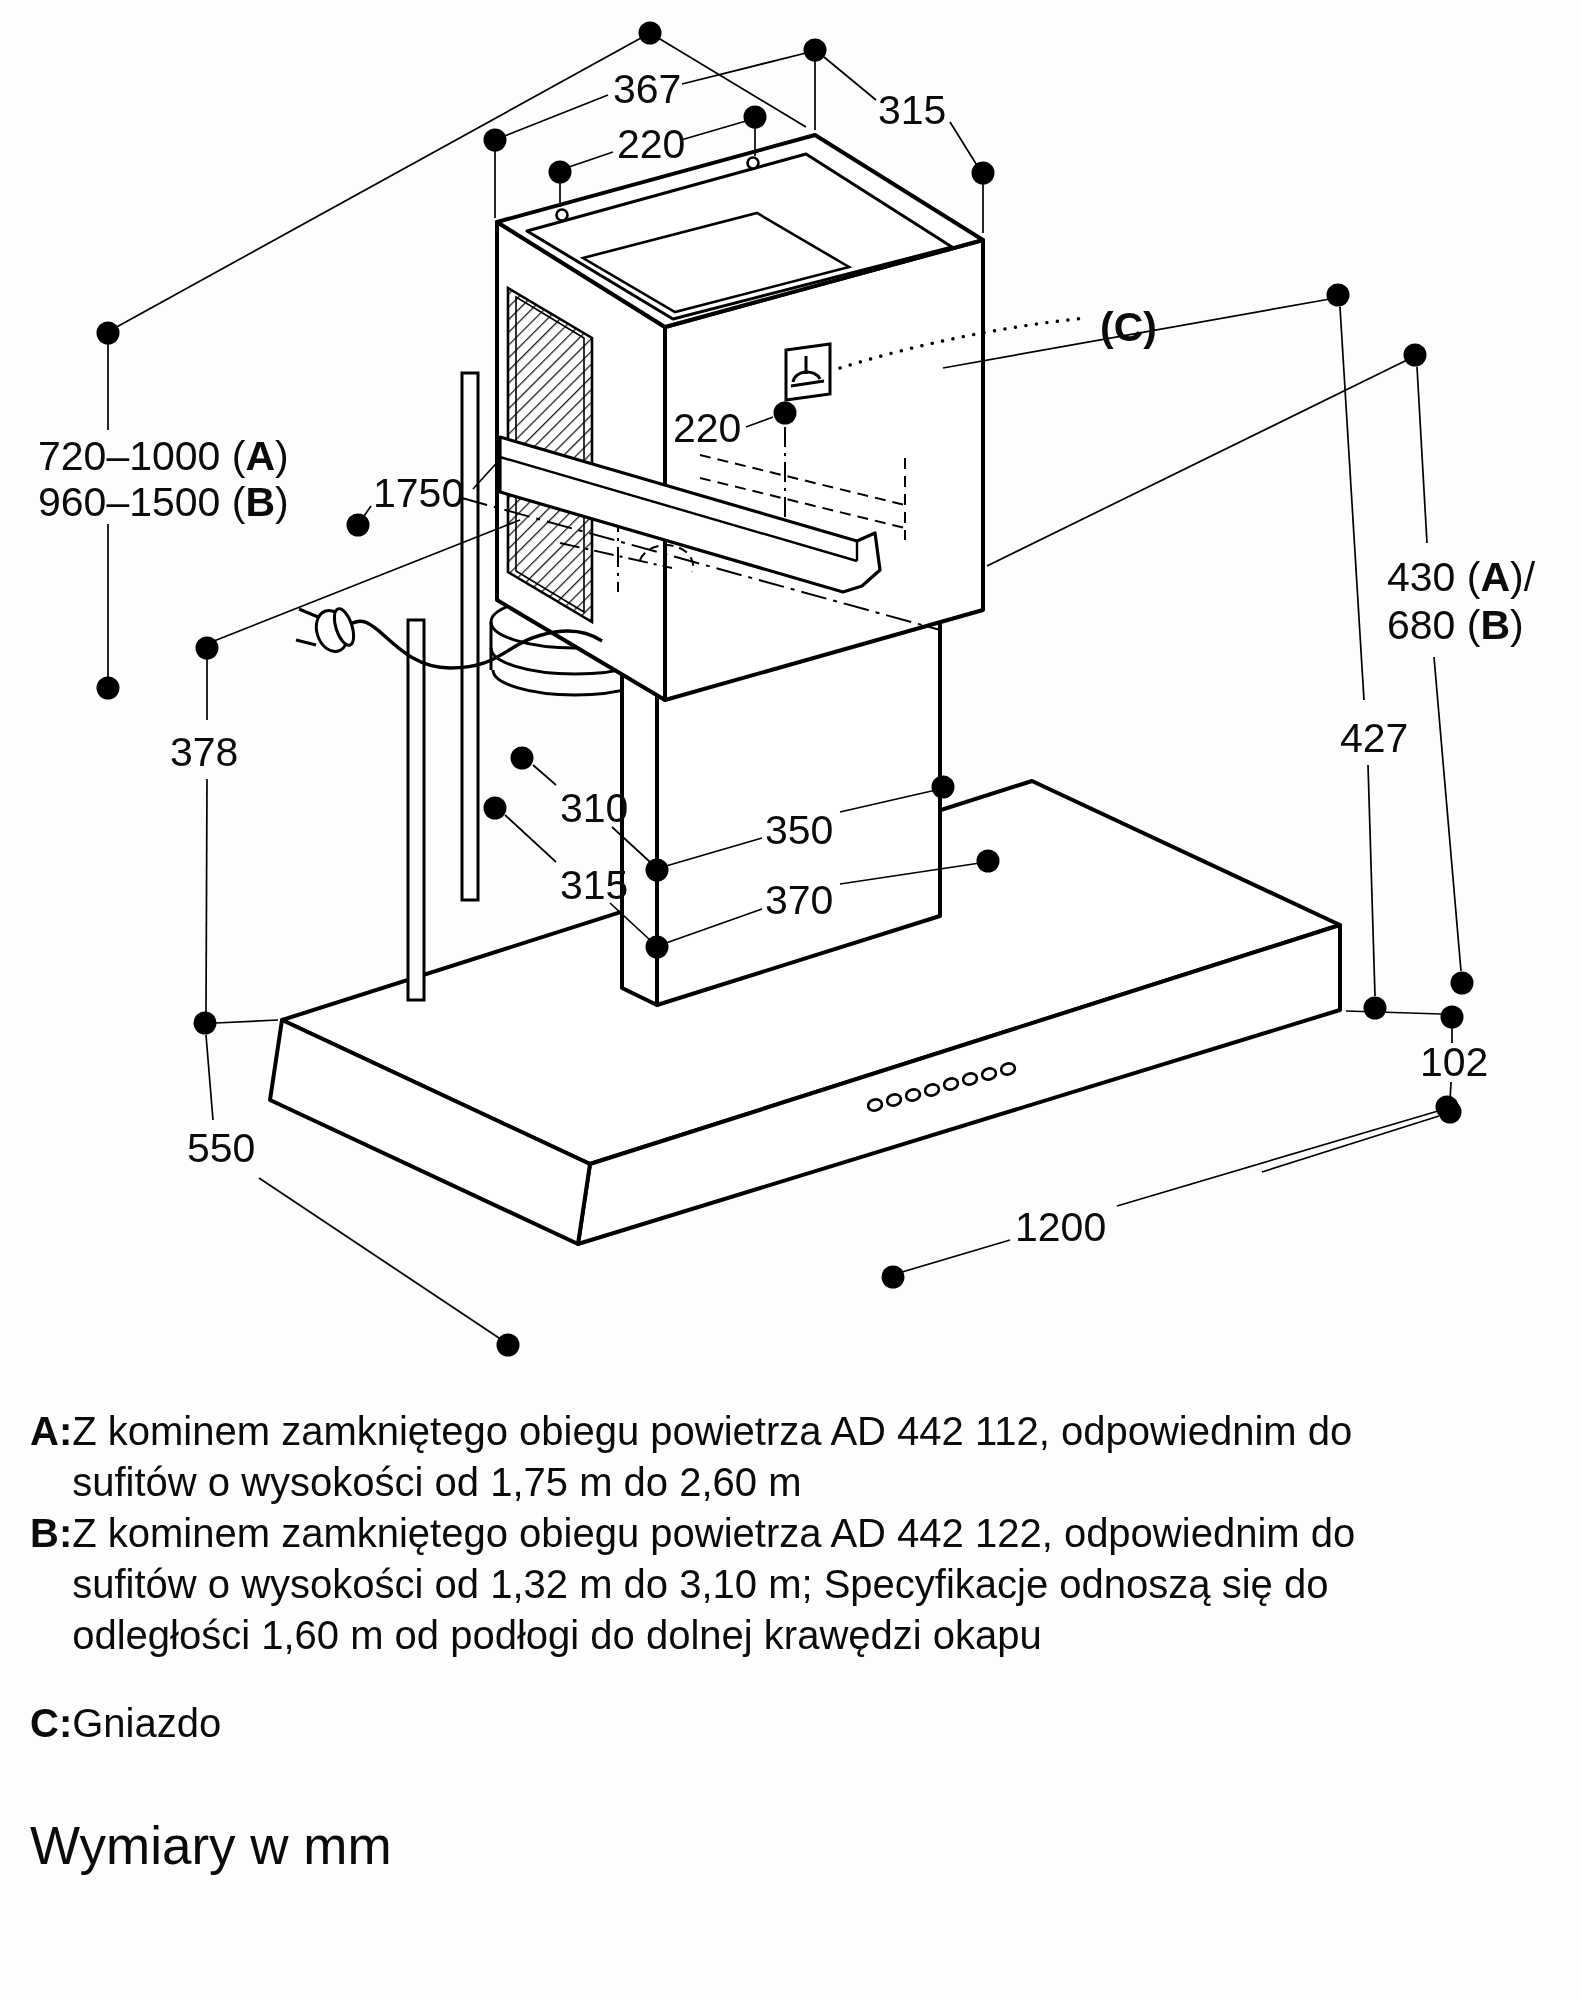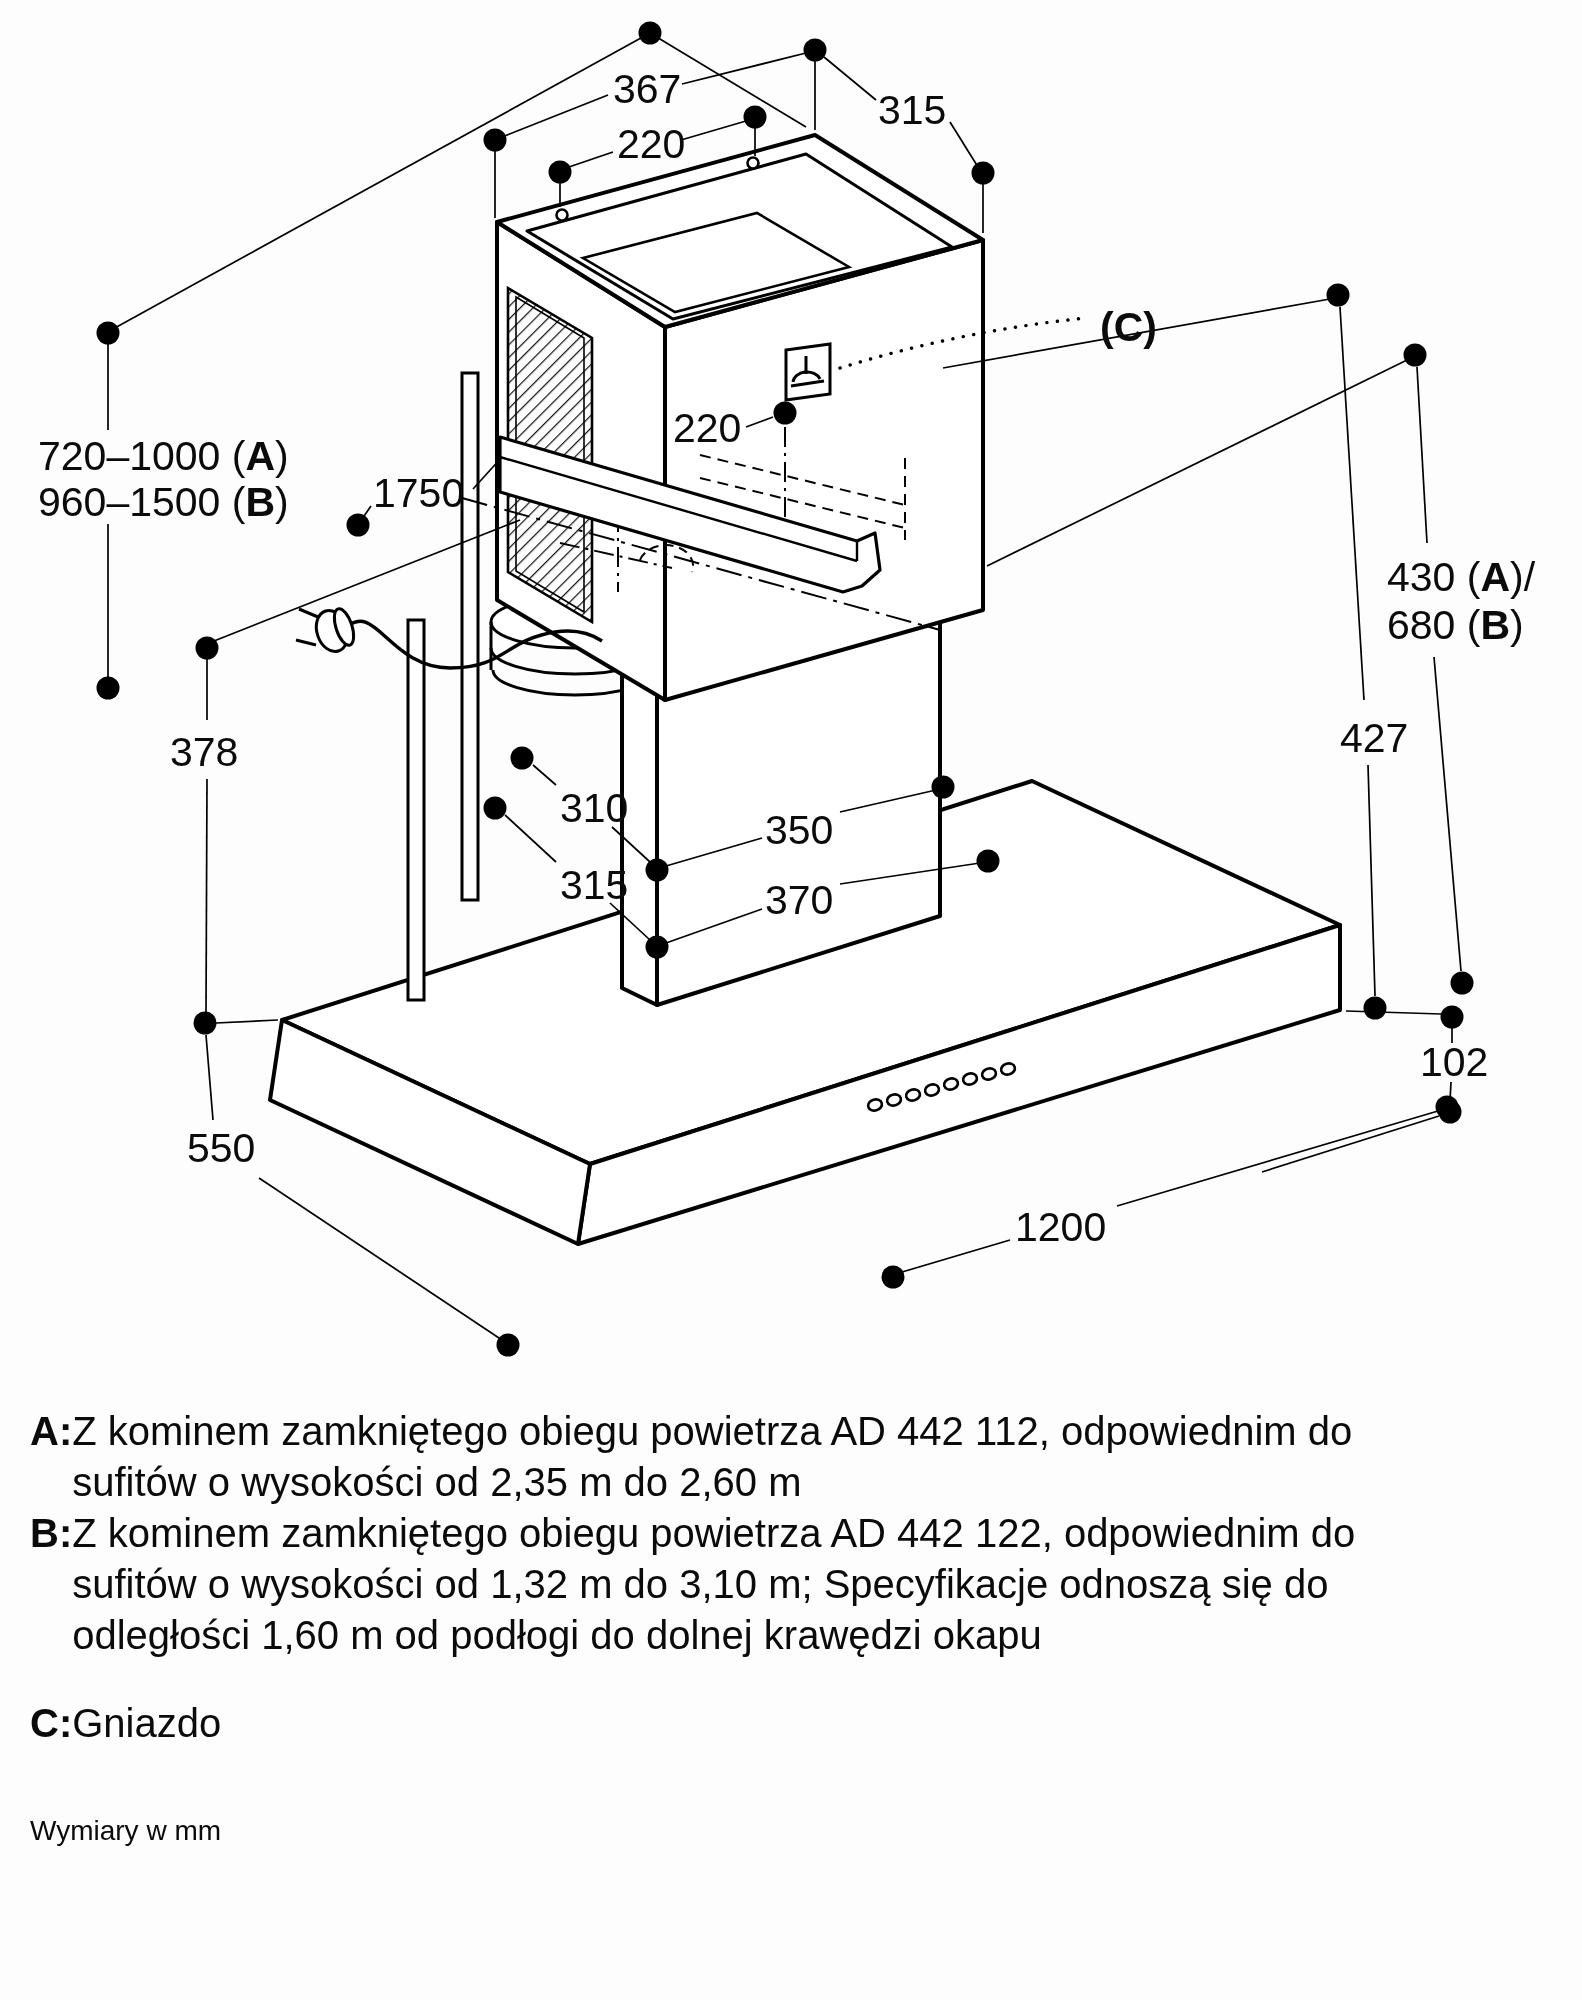--- a/index.html
+++ b/index.html
@@ -8,21 +8,21 @@
     font-family:"Liberation Sans", sans-serif;color:#0b0b0b;
   }
   #fig{position:absolute;left:0;top:0;}
   svg text{font-family:"Liberation Sans", sans-serif;font-size:41px;fill:#0b0b0b;}
   svg text tspan.b{font-weight:bold;}
   .legend{position:absolute;left:30px;top:1406px;width:1435px;font-size:40px;line-height:51px;}
   .legend-item{display:flex;align-items:flex-start;}
   .legend-key{font-weight:bold;flex:0 0 38px;}
   .legend-body{white-space:pre-line;flex:1;}
   .legend-item.c{margin-top:37px;}
-  .units-note{position:absolute;left:30px;top:1815px;font-size:28px;}
+  .units-note{position:absolute;left:30px;top:1815px;font-size:53px;}
 </style>
 </head>
 <body>
 
 <svg id="fig" width="1582" height="1390" viewBox="0 0 1582 1390">
   <defs>
     <pattern id="hatch" width="9" height="9" patternUnits="userSpaceOnUse" patternTransform="rotate(45)">
       <path d="M0 0 L0 9" stroke="#161616" stroke-width="2.5"></path>
     </pattern>
   </defs>
@@ -222,21 +222,21 @@
     <text x="1420" y="1076">102</text>
     <text x="187" y="1162">550</text>
     <text x="1015" y="1241">1200</text>
   </g>
 </svg>
 
 <div class="legend">
   <div class="legend-item">
     <span class="legend-key">A:</span>
     <span class="legend-body">Z kominem zamkniętego obiegu powietrza AD 442 112, odpowiednim do
-sufitów o wysokości od 2,35 m do 2,60 m</span>
+sufitów o wysokości od 1,75 m do 2,60 m</span>
   </div>
   <div class="legend-item">
     <span class="legend-key">B:</span>
     <span class="legend-body">Z kominem zamkniętego obiegu powietrza AD 442 122, odpowiednim do
 sufitów o wysokości od 1,32 m do 3,10 m; Specyfikacje odnoszą się do
 odległości 1,60 m od podłogi do dolnej krawędzi okapu</span>
   </div>
   <div class="legend-item c">
     <span class="legend-key">C:</span>
     <span class="legend-body">Gniazdo</span>

